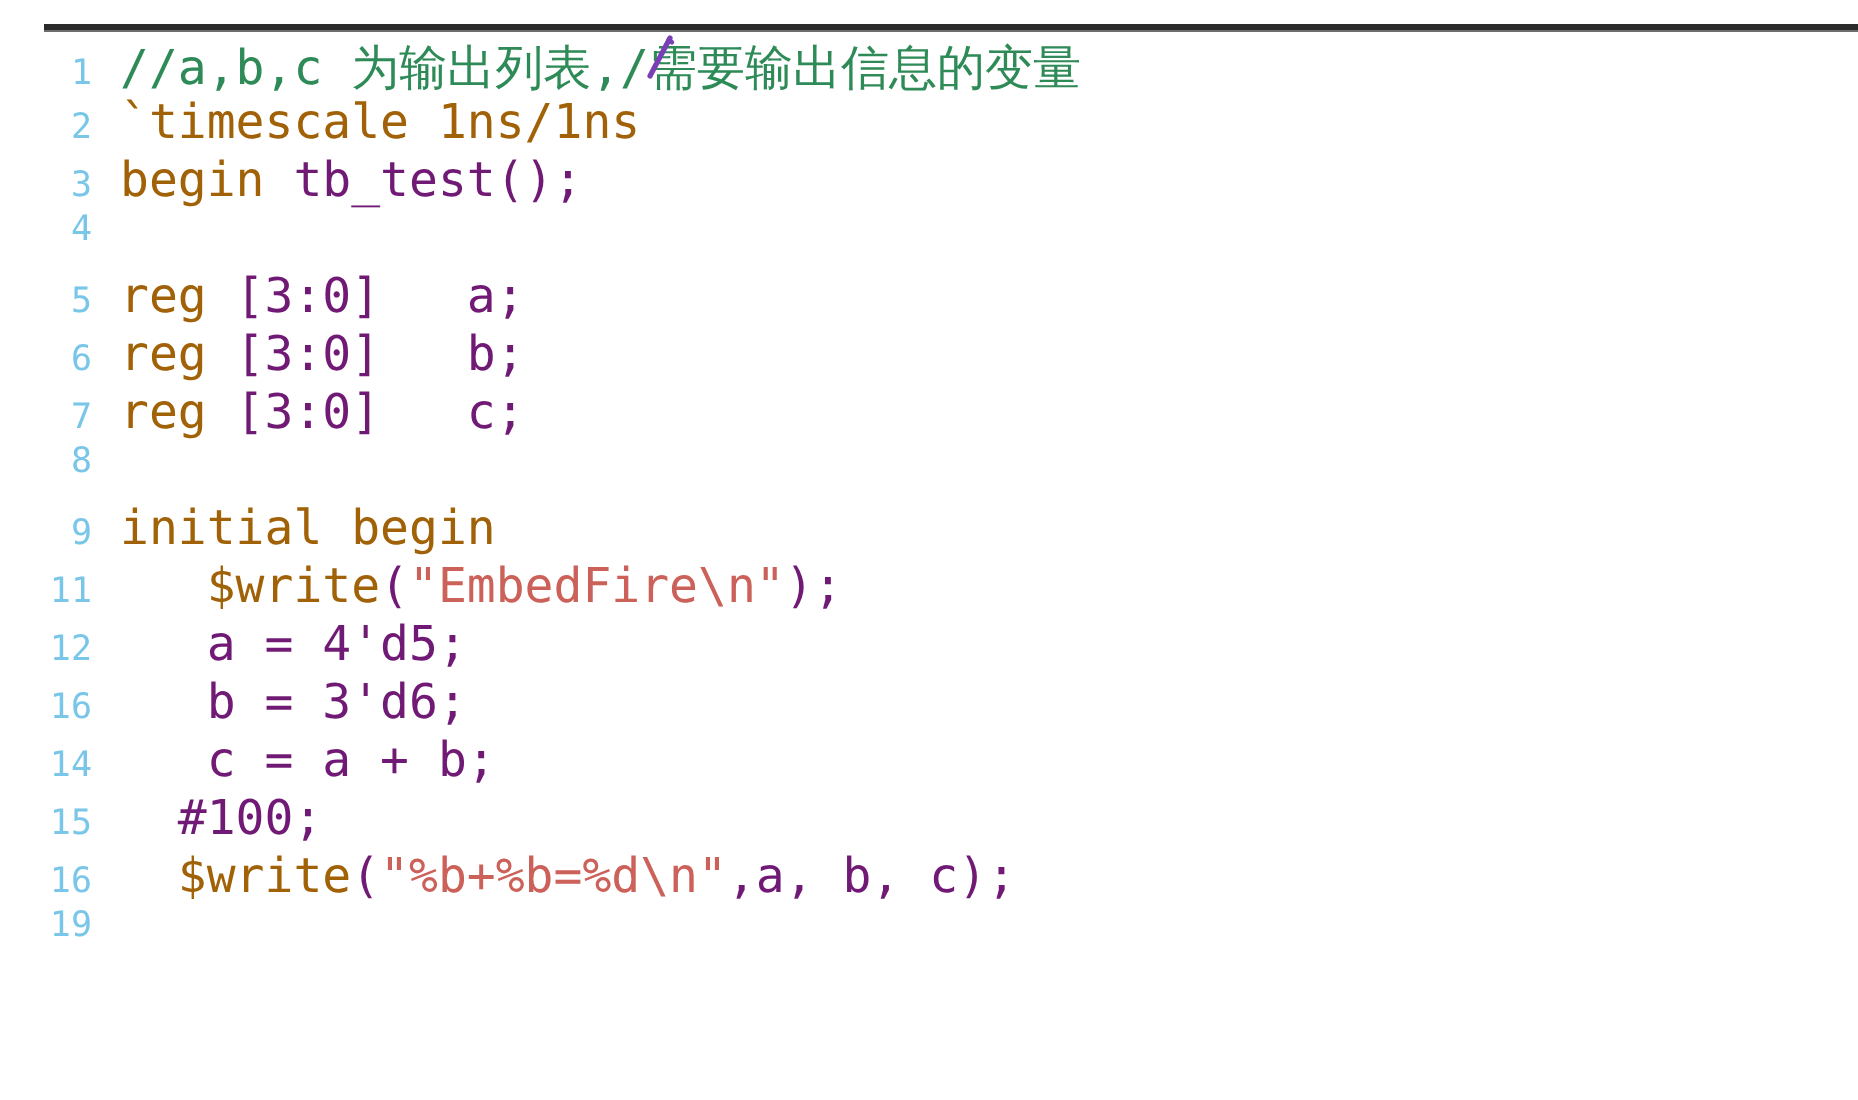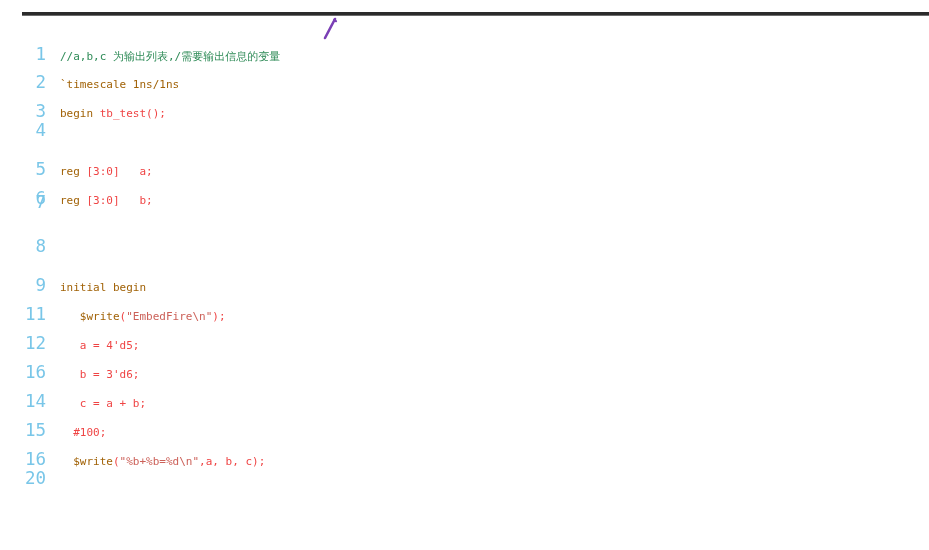--- a/index.html
+++ b/index.html
@@ -61,30 +61,29 @@
     text-align: right;
     padding-right: 0px;
     color: #79c6e8;
     font-size: 17.5px;
     letter-spacing: 0px;
   }
 
   .linetext {
     flex: 1 1 auto;
     padding-left: 14px;
-    font-size: 11px;
+    font-size: 24px;
     color: #555555;
     white-space: pre;
-    margin-top: 31px;
   }
 
   .kw   { color: #a16207; }
   .cmt  { color: #2e8b57; }
   .str  { color: #cc6159; }
-  .plain{ color: #ef4444; }
+  .plain{ color: #701a75; }
 
   
   .annot-slash {
     position: absolute;
     left: 322px;
     top: 17px;
     width: 16px;
     height: 24px;
     pointer-events: none;
   }
@@ -101,30 +100,30 @@
 
   <div class="top-rule"></div>
 
   <div class="code-area">
       <div class="code-line"><span class="lineno">1</span><span class="linetext"><span class="cmt">//a,b,c 为输出列表,/需要输出信息的变量</span></span></div>
       <div class="code-line"><span class="lineno">2</span><span class="linetext"><span class="kw">`timescale 1ns/1ns</span></span></div>
       <div class="code-line"><span class="lineno">3</span><span class="linetext"><span class="kw">begin</span><span class="plain"> tb_test();</span></span></div>
       <div class="code-line"><span class="lineno">4</span><span class="linetext"><span class="plain"></span></span></div>
       <div class="code-line"><span class="lineno">5</span><span class="linetext"><span class="kw">reg</span><span class="plain"> [3:0]   a;</span></span></div>
       <div class="code-line"><span class="lineno">6</span><span class="linetext"><span class="kw">reg</span><span class="plain"> [3:0]   b;</span></span></div>
-      <div class="code-line"><span class="lineno">7</span></div>
+      <div class="code-line"><span class="lineno">7</span><span class="linetext"><span class="kw">reg</span><span class="plain"> [3:0]   c;</span></span></div>
       <div class="code-line"><span class="lineno">8</span><span class="linetext"><span class="plain"></span></span></div>
       <div class="code-line"><span class="lineno">9</span><span class="linetext"><span class="kw">initial begin</span></span></div>
       <div class="code-line"><span class="lineno">11</span><span class="linetext"><span class="kw">   $write</span><span class="plain">(</span><span class="str">"EmbedFire\n"</span><span class="plain">);</span></span></div>
       <div class="code-line"><span class="lineno">12</span><span class="linetext"><span class="plain">   a = 4'd5;</span></span></div>
       <div class="code-line"><span class="lineno">16</span><span class="linetext"><span class="plain">   b = 3'd6;</span></span></div>
       <div class="code-line"><span class="lineno">14</span><span class="linetext"><span class="plain">   c = a + b;</span></span></div>
       <div class="code-line"><span class="lineno">15</span><span class="linetext"><span class="plain">  #100;</span></span></div>
       <div class="code-line"><span class="lineno">16</span><span class="linetext"><span class="kw">  $write</span><span class="plain">(</span><span class="str">"%b+%b=%d\n"</span><span class="plain">,a, b, c);</span></span></div>
-      <div class="code-line"><span class="lineno">20</span><span class="linetext"><span class="plain"></span></span></div>
+      <div class="code-line"><span class="lineno">19</span><span class="linetext"><span class="plain"></span></span></div>
     </div>
 
   <div class="annot-slash">
     <svg width="16" height="24" viewBox="0 0 16 24" xmlns="http://www.w3.org/2000/svg">
       <path d="M13 2 L3 21" stroke="#7a3fb5" stroke-width="2.6" stroke-linecap="round" fill="none"></path>
       <path d="M12.4 2.6 L14 4.2" stroke="#7a3fb5" stroke-width="2.2" stroke-linecap="round" fill="none"></path>
     </svg>
   </div>
 
 </div>

